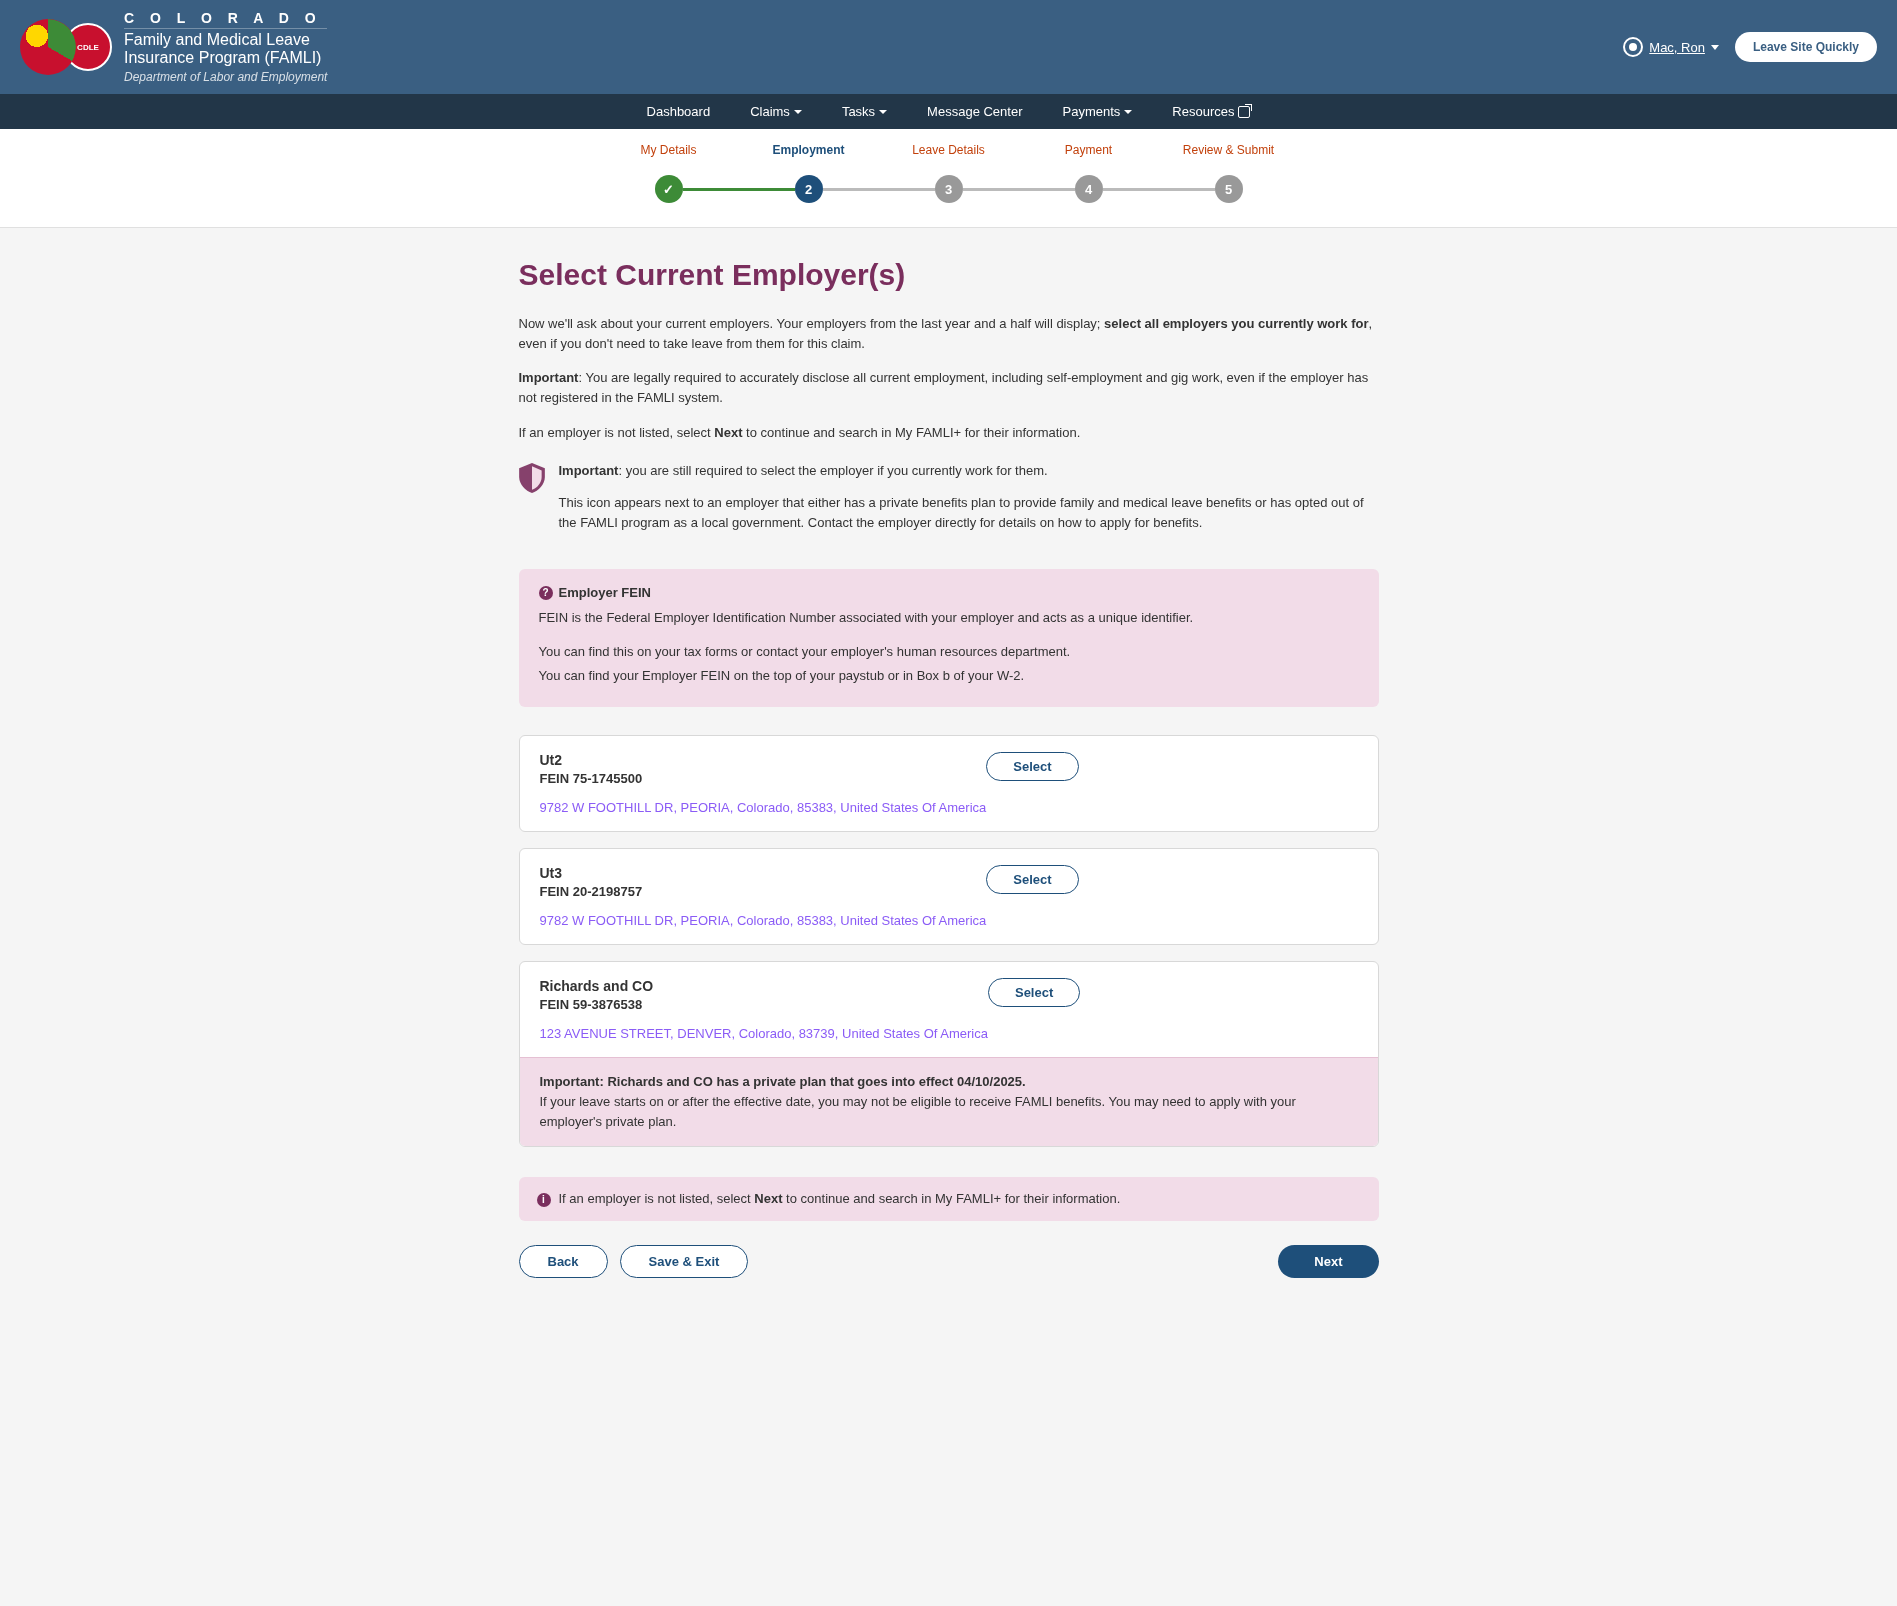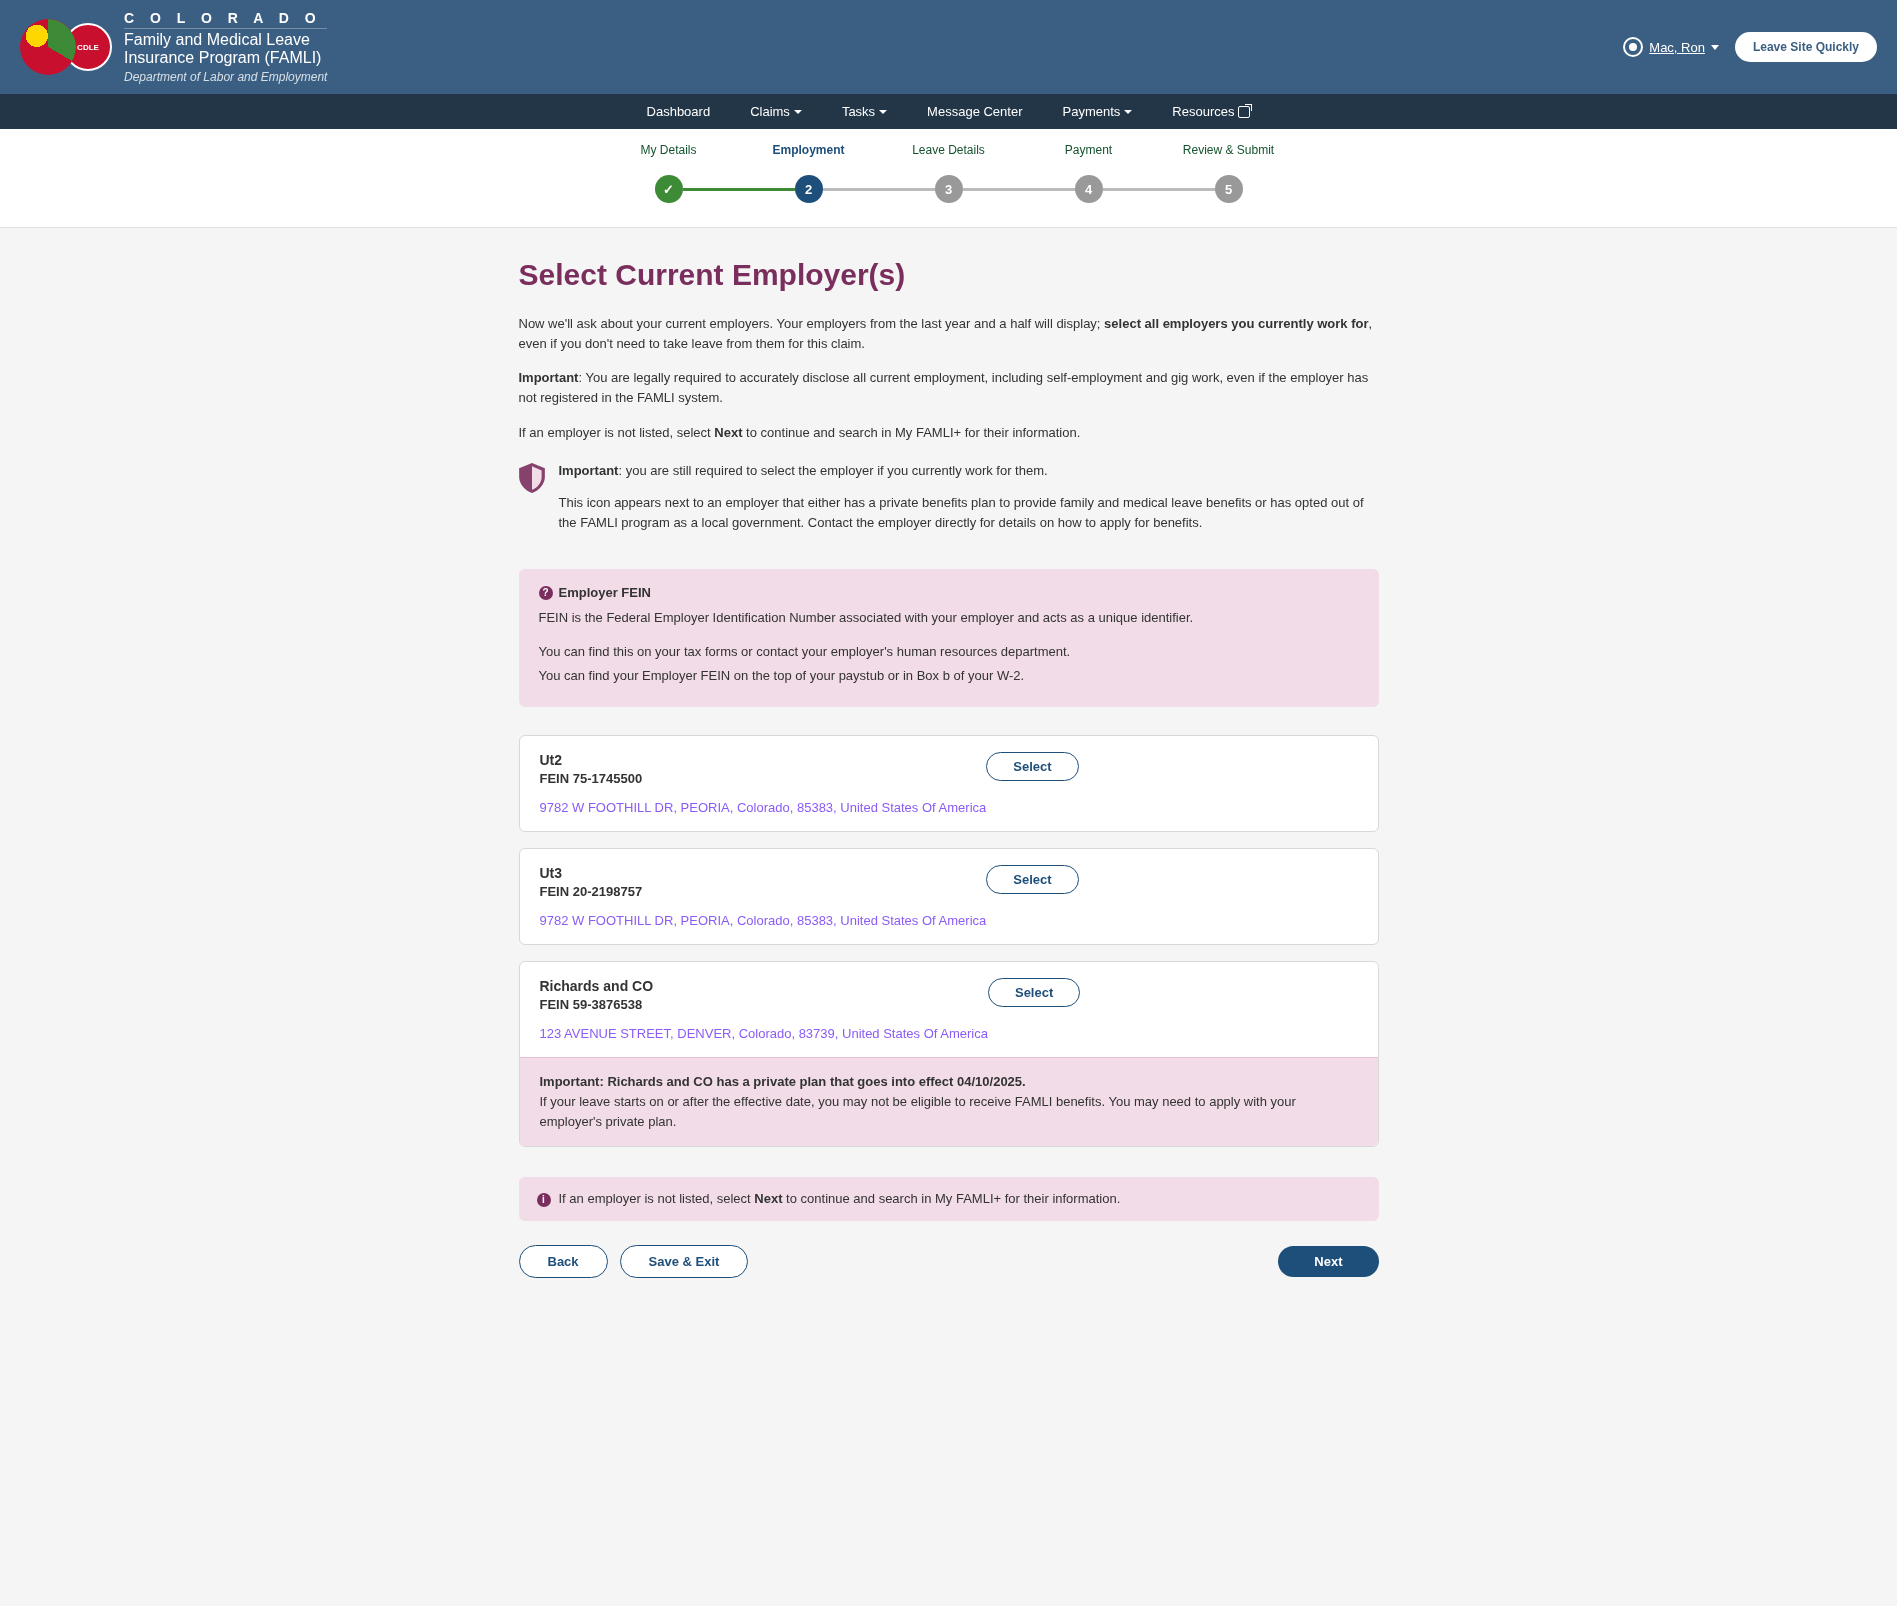--- a/index.html
+++ b/index.html
@@ -24,21 +24,21 @@
 .leave-btn { background:#fff; color:#3a5f82; border:none; border-radius:18px; padding:8px 18px; font-size:12px; font-weight:600; cursor:pointer; }
 
 .navbar { background:#223648; display:flex; justify-content:center; gap:40px; padding:10px 0; }
 .nav-item { color:#fff; font-size:13px; cursor:pointer; display:flex; align-items:center; gap:4px; }
 .nav-caret { width:0;height:0;border-left:4px solid transparent;border-right:4px solid transparent;border-top:4px solid #fff; }
 .ext-icon { display:inline-block; width:12px;height:12px; border:1.5px solid #fff; border-radius:2px; position:relative; }
 .ext-icon::after{content:"";position:absolute;top:-3px;right:-3px;width:6px;height:6px;border-top:1.5px solid #fff;border-right:1.5px solid #fff;}
 
 .stepper-wrap { background:#fff; padding:14px 0 24px; border-bottom:1px solid #e0e0e0; }
 .step-labels { display:flex; justify-content:center; gap:0; max-width:700px; margin:0 auto; }
-.step-label { width:140px; text-align:center; font-size:12px; color:#14532d; }
+.step-label { width:140px; text-align:center; font-size:12px; color:#c2410c; }
 .step-label.active { color:#1e4f7a; font-weight:600; }
 .step-circles { display:flex; justify-content:center; align-items:center; max-width:700px; margin:18px auto 0; position:relative; }
 .step-seg { display:flex; align-items:center; }
 .circle { width:28px;height:28px;border-radius:50%; display:flex;align-items:center;justify-content:center; color:#fff; font-size:13px; font-weight:600; }
 .circle.done { background:#3D8B37; }
 .circle.current { background:#1e4f7a; }
 .circle.todo { background:#999; }
 .line { width:112px; height:3px; }
 .line.done { background:#3D8B37; }
 .line.todo { background:#bbb; }
@@ -64,21 +64,21 @@
 .ec-name { font-weight:700; font-size:14px; margin-bottom:3px; }
 .ec-fein { font-weight:700; font-size:13px; margin-bottom:14px; }
 .ec-addr { font-size:13px; color:#8b5cf6; }
 .select-btn { border:1.5px solid #1e4f7a; background:#fff; color:#1e4f7a; border-radius:18px; padding:6px 26px; font-size:13px; font-weight:600; cursor:pointer; }
 .ec-warn { background:#f2dce8; border-top:1px solid #e5c0d3; padding:14px 20px; font-size:13px; line-height:1.55; }
 .ec-warn strong { font-weight:700; }
 
 .notice-box { background:#f2dce8; border-radius:6px; padding:14px 18px; display:flex; gap:8px; align-items:flex-start; font-size:13px; margin:30px 0 24px; }
 .notice-icon{width:14px;height:14px;border-radius:50%;background:#7a2e5d;color:#fff;display:inline-flex;align-items:center;justify-content:center;font-size:10px;font-weight:bold;flex-shrink:0;margin-top:2px;}
 
-.actions { display:flex; justify-content:space-between; align-items:center; }
+.actions { display:flex; justify-content:space-between; }
 .actions-left { display:flex; gap:12px; }
 .btn-outline { border:1.5px solid #1e4f7a; background:#fff; color:#1e4f7a; border-radius:18px; padding:8px 28px; font-size:13px; font-weight:600; cursor:pointer; }
 .btn-primary { border:none; background:#1e4f7a; color:#fff; border-radius:18px; padding:8px 36px; font-size:13px; font-weight:600; cursor:pointer; }
 </style>
 </head>
 <body>
 
 <div class="header">
   <div class="logo-area">
     <div class="logo-circles">

